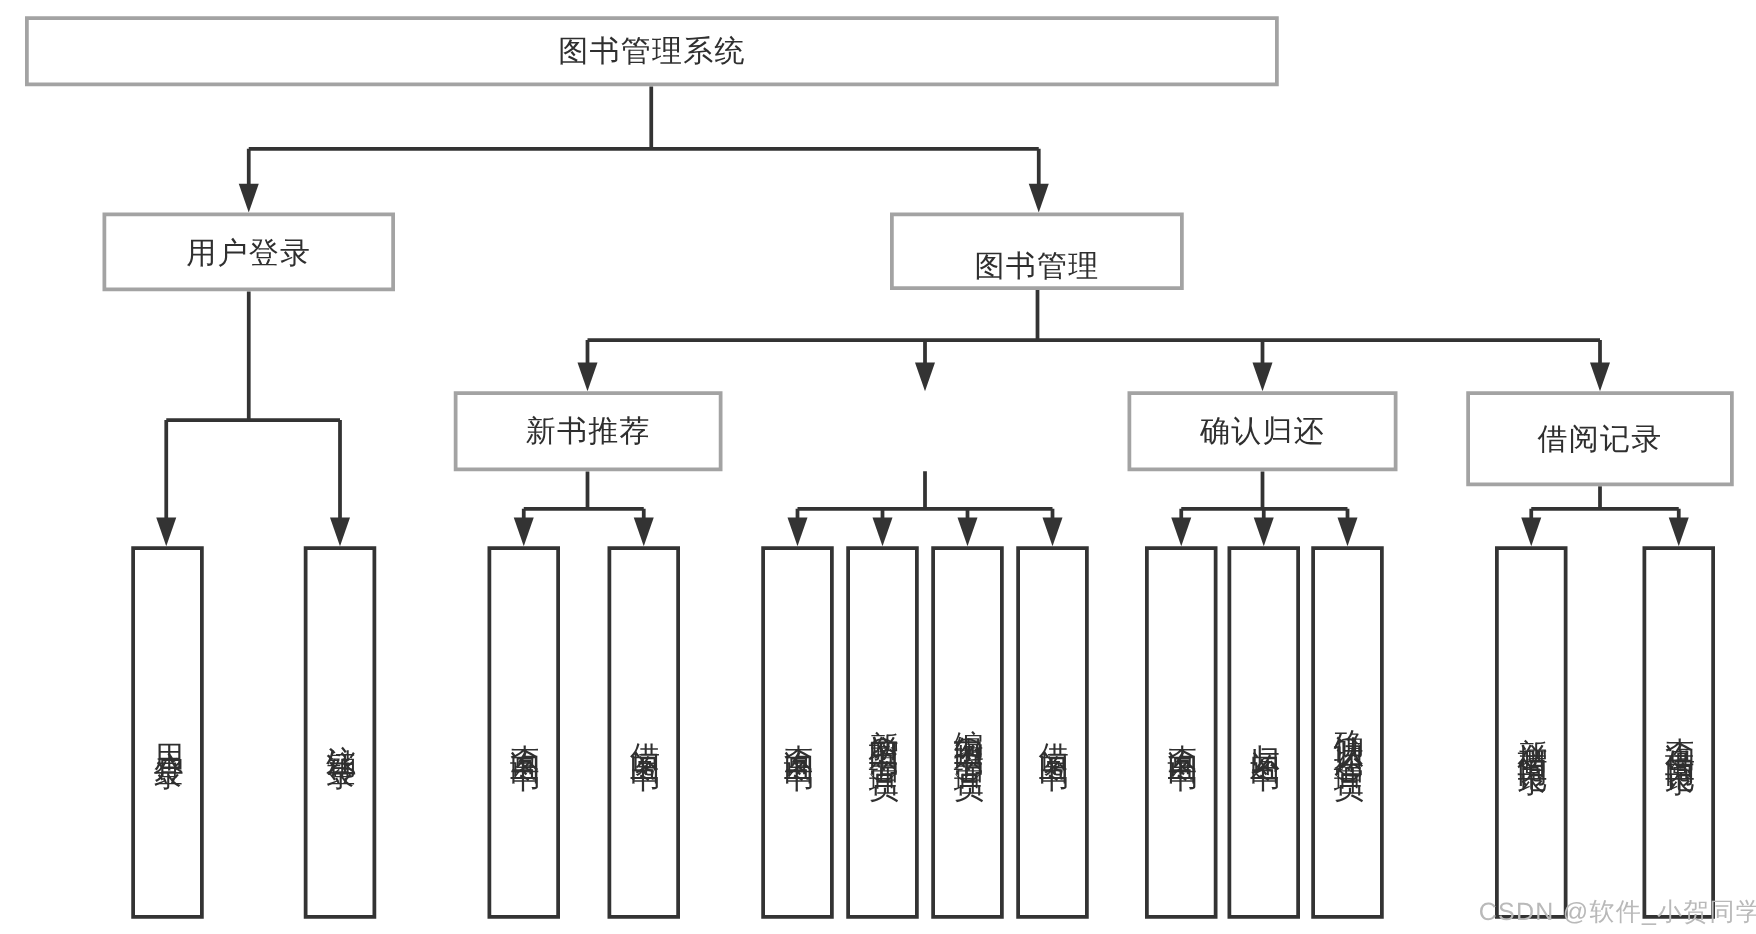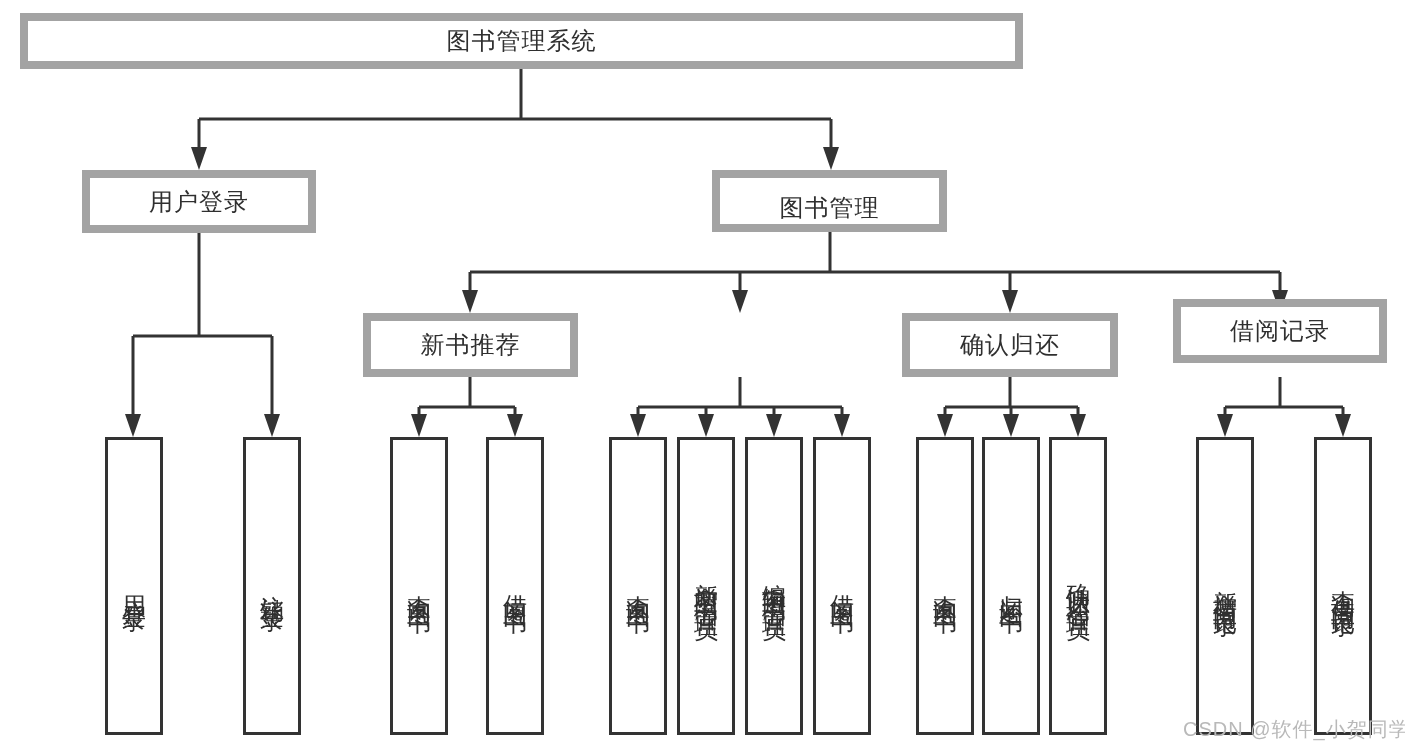--- a/index.html
+++ b/index.html
@@ -19,21 +19,21 @@
     position: absolute;
     left: 0;
     top: 0;
     width: 1405px;
     height: 747px;
   }
   .node {
     position: absolute;
     box-sizing: border-box;
     background: #ffffff;
-    border: 8px solid #a3a3a3;
+    border: 3px solid #a3a3a3;
     color: #2f2f2f;
     display: flex;
     align-items: center;
     justify-content: center;
     text-align: center;
   }
   .node.h-label {
     font-size: 24px;
     letter-spacing: 1px;
     white-space: nowrap;
@@ -59,21 +59,21 @@
     line-height: 1;
     white-space: nowrap;
   }
   
   #node-root      { left: 20px;  top: 13px;  width: 1003px; height: 56px; }
   #node-user-login{ left: 82px;  top: 170px; width: 234px;  height: 63px; }
   #node-book-mgmt { left: 712px; top: 170px; width: 235px;  height: 62px; align-items: flex-end; }
   #node-new-books { left: 363px; top: 313px; width: 215px;  height: 64px; }
   #node-borrow    { left: 633px; top: 313px; width: 215px;  height: 64px; }
   #node-current   { left: 902px; top: 313px; width: 216px;  height: 64px; }
-  #node-records   { left: 1173px;top: 299px; width: 214px;  height: 64px; }
+  #node-records   { left: 1173px;top: 313px; width: 214px;  height: 76px; }
   #leaf-0  { left: 105px; }
   #leaf-1  { left: 243px; }
   #leaf-2  { left: 390px; }
   #leaf-3  { left: 486px; }
   #leaf-4  { left: 609px; }
   #leaf-5  { left: 677px; }
   #leaf-6  { left: 745px; }
   #leaf-7  { left: 813px; }
   #leaf-8  { left: 916px; }
   #leaf-9  { left: 982px; }

